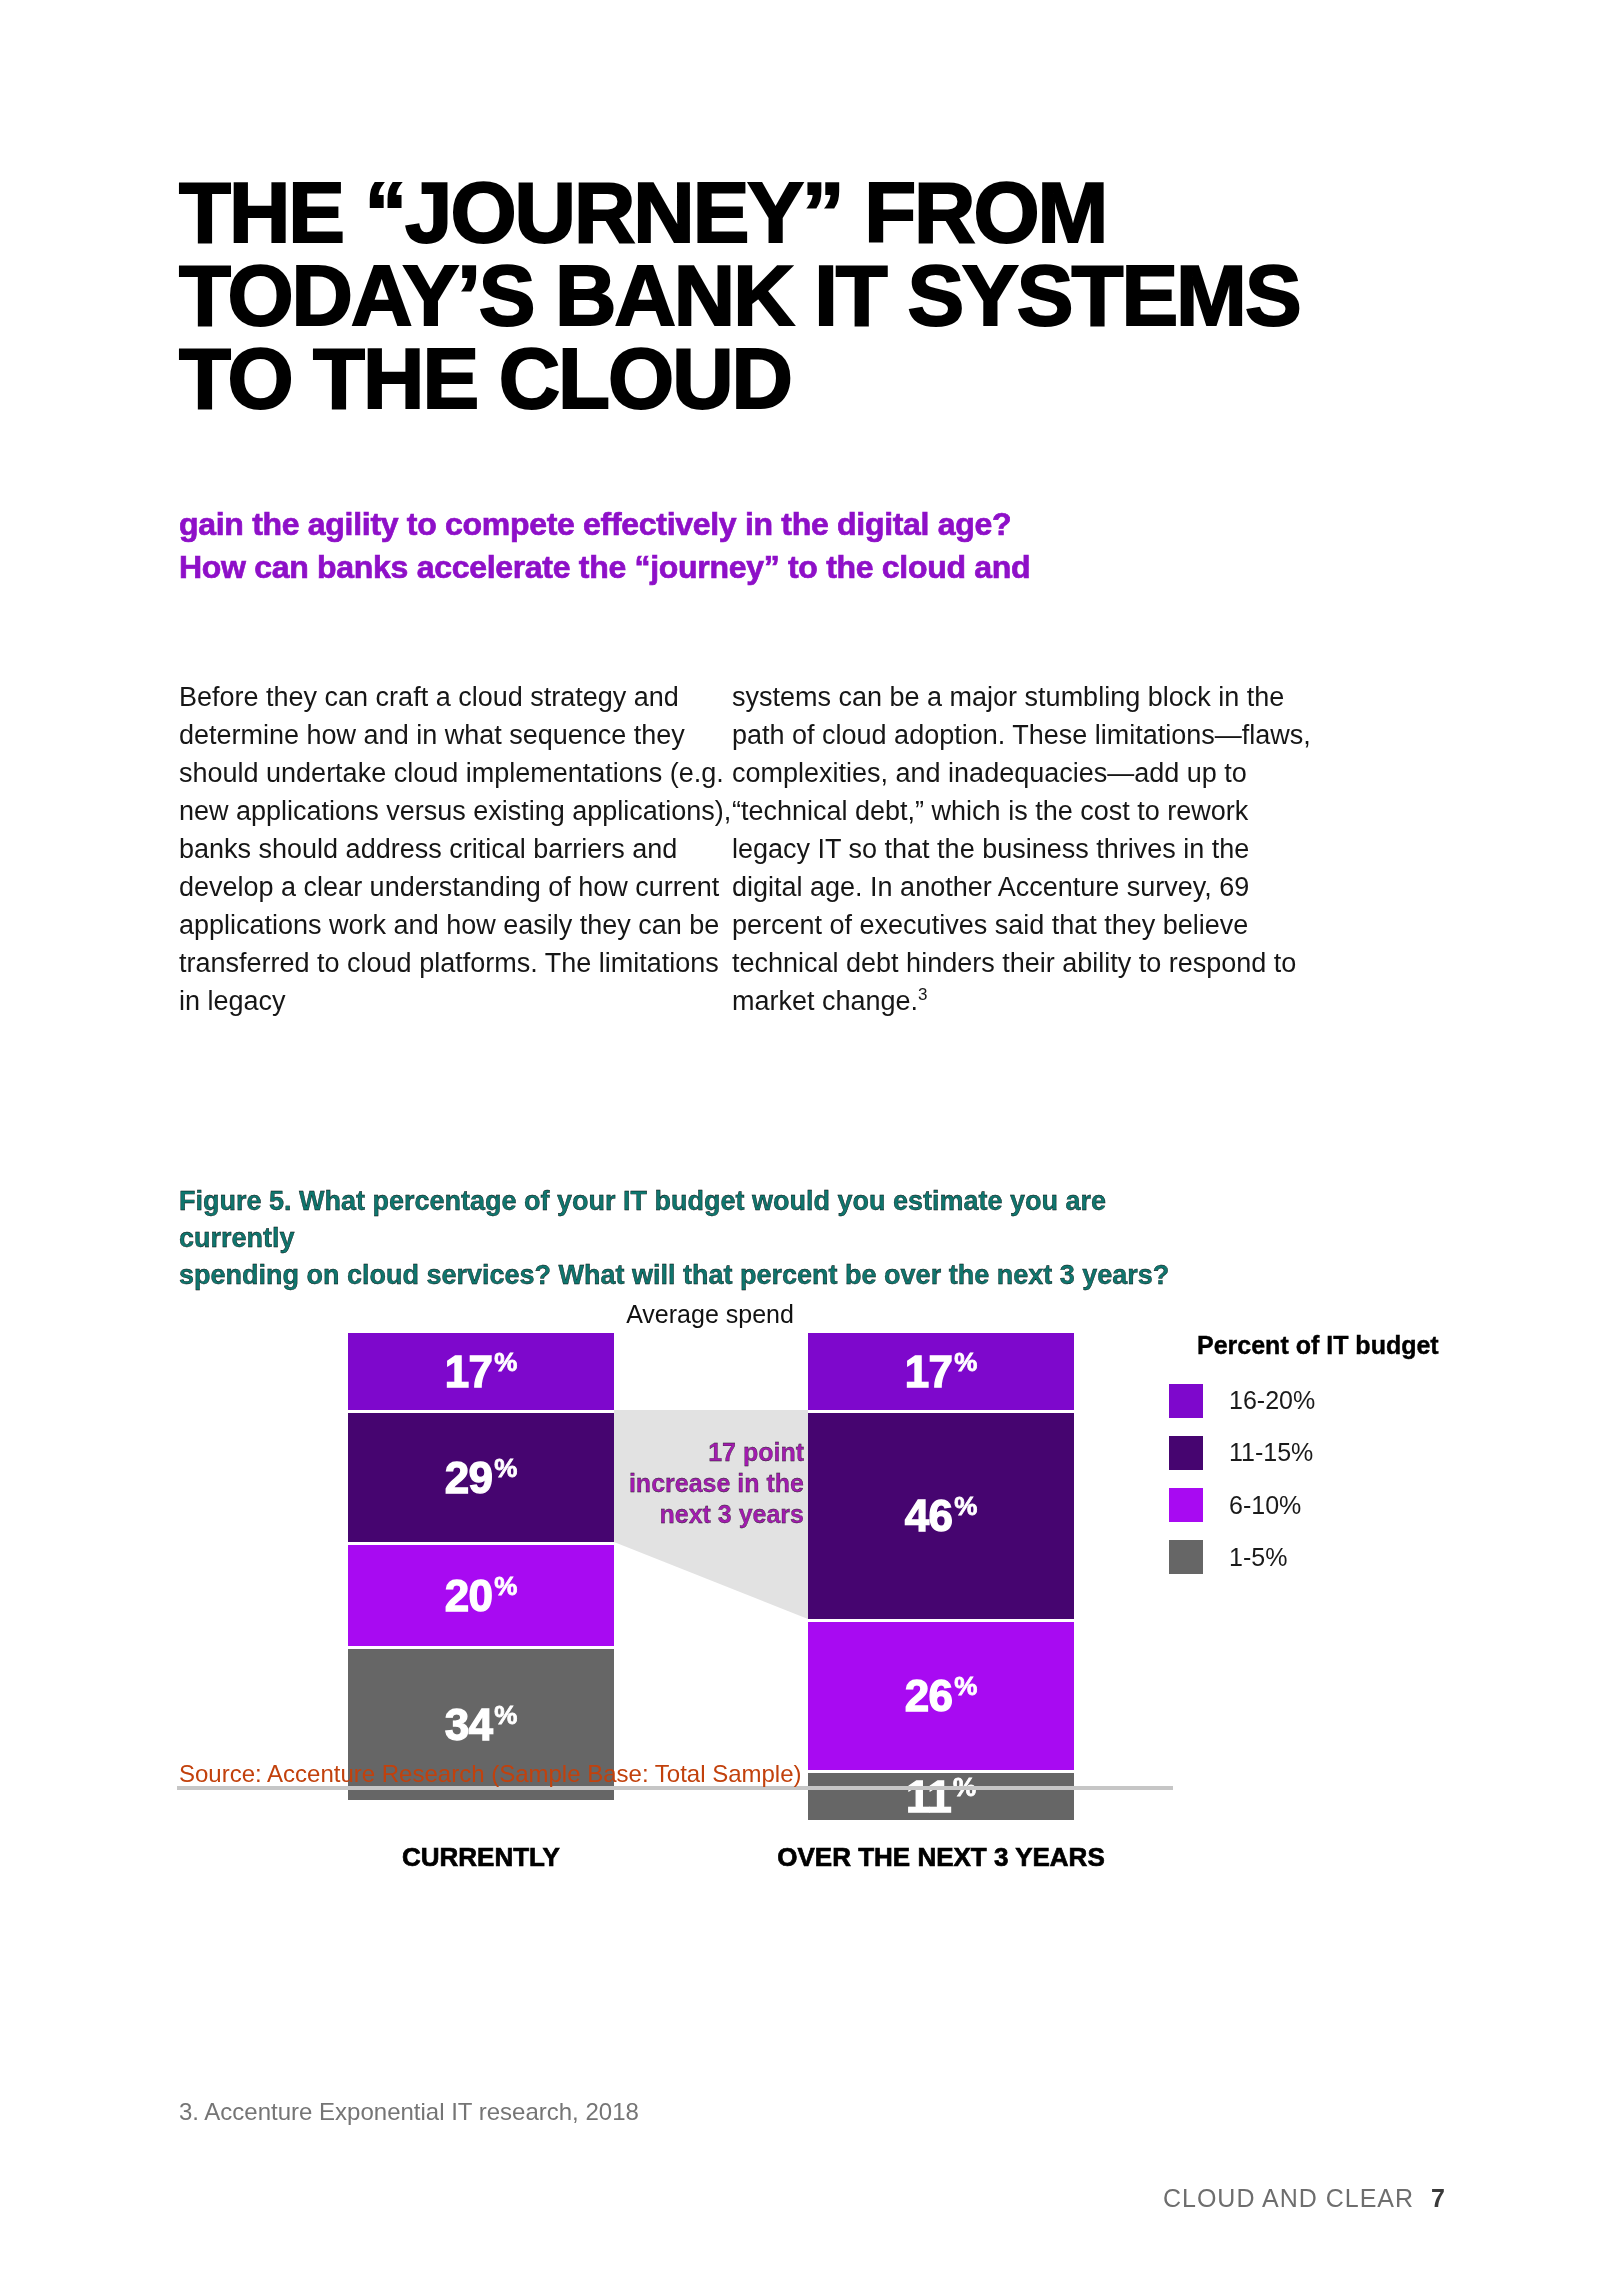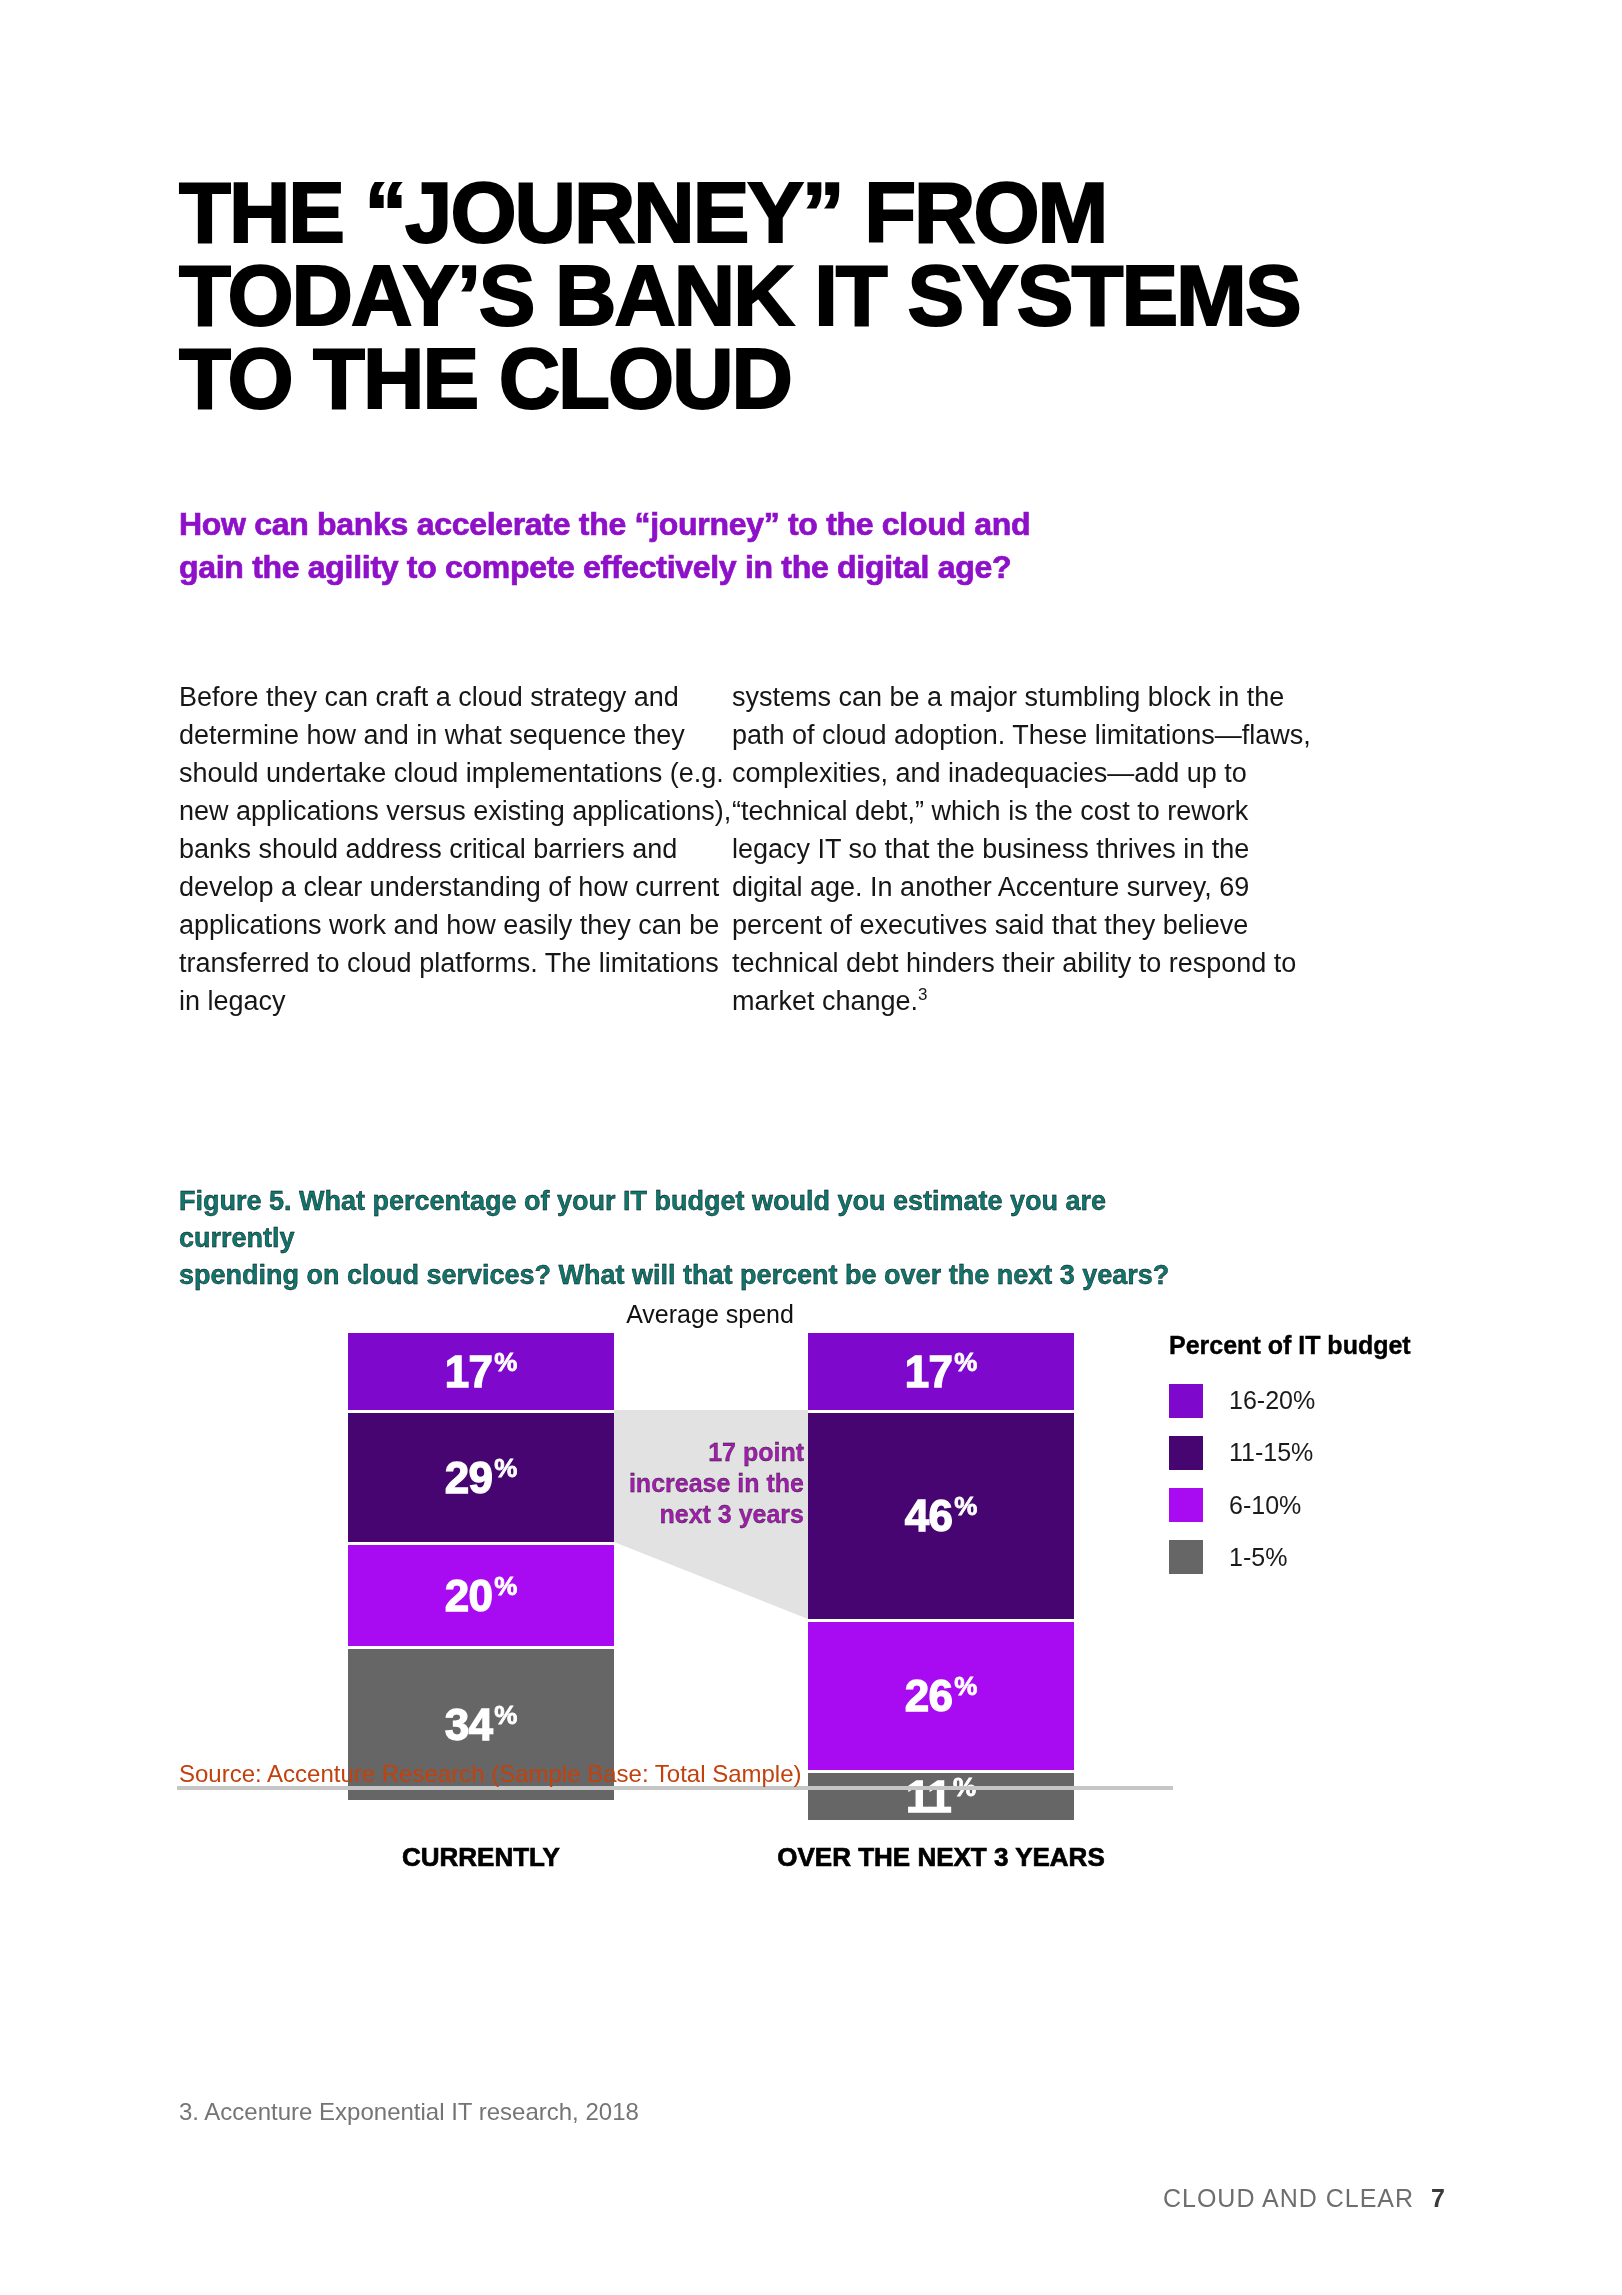--- a/index.html
+++ b/index.html
@@ -51,21 +51,21 @@
   .baseline{position:absolute;left:177px;top:1786px;width:996px;height:3.9px;background:#C6C6C6;}
   .axis{position:absolute;top:1798px;text-align:center;font-size:26px;font-weight:900;
         color:#000;margin-top:44px;-webkit-text-stroke:0.7px #000;}
   .axis-left{left:348px;width:266px;}
   .axis-right{left:741px;width:400px;}
   .source{position:absolute;left:179px;top:1760px;font-size:24px;color:#c2410c;text-align:right;}
 
   
   .legend{position:absolute;left:1169px;top:1331px;width:275px;}
   .legend-title{font-size:25px;font-weight:800;color:#000;-webkit-text-stroke:0.4px #000;
-                margin-bottom:23.6px;}
+                margin-bottom:23.6px;margin-left:28px;}
   .litem{display:flex;align-items:center;margin-bottom:18.3px;}
   .swatch{width:34px;height:34px;margin-right:26px;flex:none;}
   .llabel{font-size:25px;color:#1a1a1a;}
 
   
   .footnote{position:absolute;left:179px;top:2098px;margin:0;font-size:24px;color:#757575;}
   .footer{position:absolute;right:178px;top:2184px;font-size:25px;letter-spacing:1px;
           color:#6E6E6E;}
   .footer .pn{margin-left:17px;font-weight:700;letter-spacing:0;color:#3A3A3A;}
 </style>
@@ -74,22 +74,22 @@
 
 <div class="page">
 
   <h1 class="headline">
     <span>THE “JOURNEY” FROM</span>
     <span>TODAY’S BANK IT SYSTEMS</span>
     <span>TO THE CLOUD</span>
   </h1>
 
   <h2 class="subhead">
+    <span>gain the agility to compete effectively in the digital age?</span>
     <span>How can banks accelerate the “journey” to the cloud and</span>
-    <span>gain the agility to compete effectively in the digital age?</span>
   </h2>
 
   <div class="cols">
     <p class="col-left">Before they can craft a cloud strategy and determine how and in what sequence they should undertake cloud implementations (e.g. new applications versus existing applications), banks should address critical barriers and develop a clear understanding of how current applications work and how easily they can be transferred to cloud platforms. The limitations in legacy</p>
     <p class="col-right"><span>systems can be a major stumbling block in the path of cloud adoption. These limitations—flaws, complexities, and inadequacies—add up to “technical debt,” which is the cost to rework legacy IT so that the business thrives in the digital age. In another Accenture survey, 69 percent of executives said that they believe technical debt hinders their ability to respond to market change.</span><sup>3</sup></p>
   </div>
 
   <p class="caption">
     <span>Figure 5. What percentage of your IT budget would you estimate you are currently</span>
     <span>spending on cloud services? What will that percent be over the next 3 years?</span>

